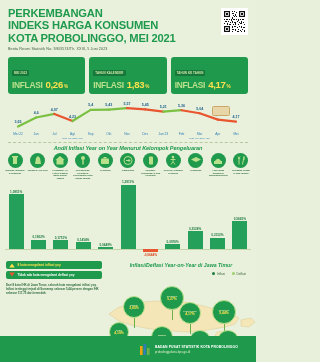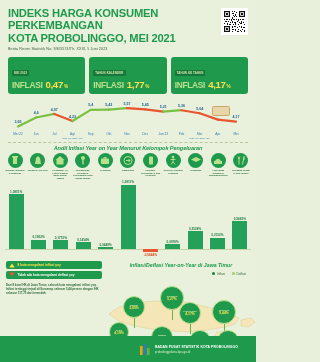--- a/index.html
+++ b/index.html
@@ -82,22 +82,22 @@
   .foot-logo { width: 12px; height: 13px; margin-right: 4px; }
   .foot-name { color: #ffffff; font-size: 3.4px; font-weight: bold; letter-spacing: 0.1px; }
   .foot-url { color: #d6ecc2; font-size: 3.1px; margin-top: 1px; }
 </style>
 </head>
 <body>
 
 <div class="page">
 
   <div class="header">
+    <div class="title-line">PERKEMBANGAN</div>
     <div class="title-line">INDEKS HARGA KONSUMEN</div>
-    <div class="title-line">PERKEMBANGAN</div>
     <div class="title-line">KOTA PROBOLINGGO, MEI 2021</div>
     <div class="subtitle">Berita Resmi Statistik No. 9/6/3574/Th. XXIII, 5 Juni 2023</div>
     <div class="qr">
       <svg width="23" height="23" viewBox="0 0 23 23">
         <rect width="23" height="23" fill="#fff"></rect>
         <g fill="#111">
           <rect x="1" y="1" width="6" height="6"></rect>
             <rect x="2.2" y="2.2" width="3.6" height="3.6" fill="#fff"></rect>
             <rect x="3" y="3" width="2" height="2"></rect>
           <rect x="16" y="1" width="6" height="6"></rect>
@@ -159,29 +159,29 @@
         </g>
       </svg>
     </div>
   </div>
 
   <div class="stats">
     <div class="stat">
       <span class="stat-tag">MEI 2023</span>
       <div class="stat-row">
         <span class="stat-word">INFLASI</span>
-        <span class="stat-val">0,47</span>
+        <span class="stat-val">0,26</span>
         <span class="stat-pct">%</span>
       </div>
     </div>
     <div class="stat">
       <span class="stat-tag">TAHUN KALENDER</span>
       <div class="stat-row">
         <span class="stat-word">INFLASI</span>
-        <span class="stat-val">1,77</span>
+        <span class="stat-val">1,83</span>
         <span class="stat-pct">%</span>
       </div>
     </div>
     <div class="stat">
       <span class="stat-tag">TAHUN KE TAHUN</span>
       <div class="stat-row">
         <span class="stat-word">INFLASI</span>
         <span class="stat-val">4,17</span>
         <span class="stat-pct">%</span>
       </div>

